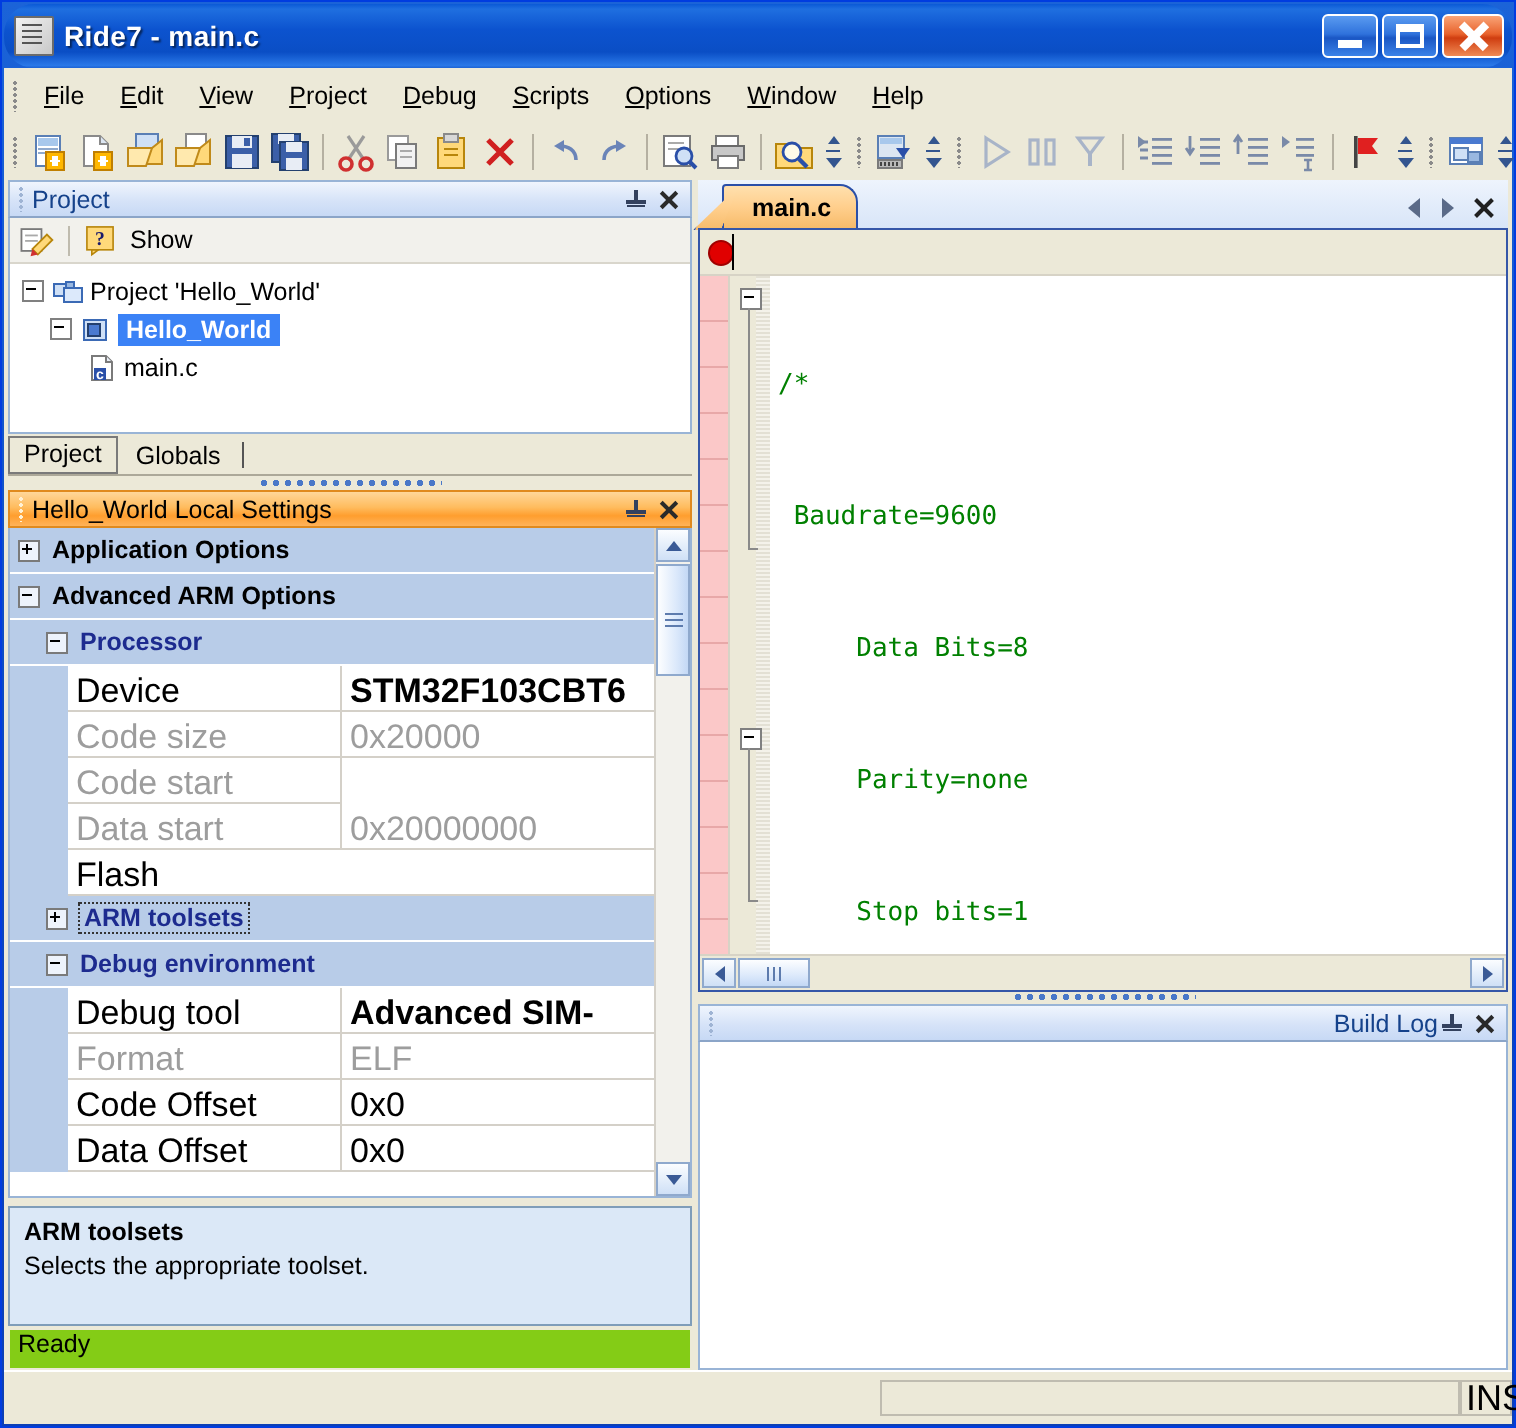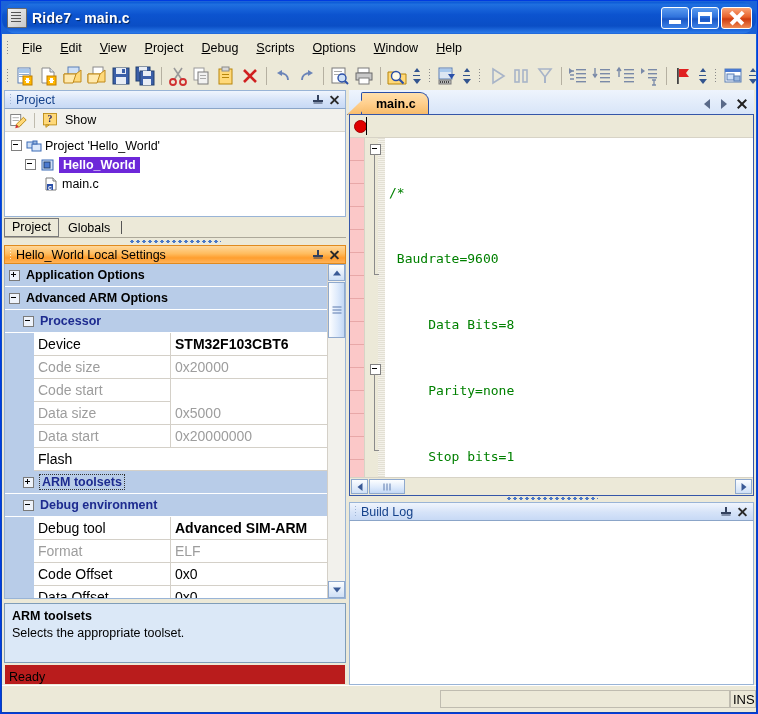--- a/index.html
+++ b/index.html
@@ -143,21 +143,21 @@
   .tree{padding:4px 0 0 6px;font-size:12.5px;}
   .trow{display:flex;align-items:center;height:19px;white-space:nowrap;}
   .tog{
     width:9px;height:9px;border:1px solid #808080;background:#fff;
     position:relative;margin-right:4px;flex:0 0 auto;
   }
   .tog:before{content:"";position:absolute;left:1px;top:3px;width:5px;height:1px;background:#000;}
   .ind1{padding-left:14px;}
   .ind2{padding-left:32px;}
   .tn-ico{width:16px;height:16px;margin-right:3px;position:relative;flex:0 0 auto;}
-  .sel-label{background:#6d28d9;color:#fff;font-weight:bold;padding:1px 4px;}
+  .sel-label{background:#3b82f6;color:#fff;font-weight:bold;padding:1px 4px;}
 
   .tabstrip{
     position:absolute;left:0;top:127px;right:0;height:20px;
     display:flex;align-items:flex-end;font-size:12.5px;
     border-bottom:1px solid #aca899;
   }
   .ftab{
     padding:1px 7px 2px 7px;border:1px solid #7a7a7a;background:#ece9d8;
     margin-right:2px;box-sizing:border-box;
   }
@@ -186,21 +186,21 @@
   .grow.cat.lvl1{padding-left:4px;}
   .grow.cat.lvl2{padding-left:18px;color:#1d2b8f;}
   .grow.cat.lvl1 .gl{color:#000;}
   .grow.cat.dotted .gl{outline:1px dotted #333;padding:0 2px;}
   .gtog{
     width:9px;height:9px;border:1px solid #7a7a7a;background:#eef3fb;
     position:relative;margin-right:6px;flex:0 0 auto;
   }
   .gtog:before{content:"";position:absolute;left:1px;top:3px;width:5px;height:1px;background:#000;}
   .gtog.plus:after{content:"";position:absolute;left:3px;top:1px;width:1px;height:5px;background:#000;}
-  .prow{height:23px;display:flex;box-sizing:border-box;font-size:14px;}
+  .prow{height:23px;display:flex;box-sizing:border-box;font-size:17px;}
   .prow .pad{width:29px;flex:0 0 auto;background:#b8cce8;}
   .prow .pname{
     width:137px;flex:0 0 auto;padding:3px 0 0 4px;box-sizing:border-box;
     border-right:1px solid #d4d0c8;border-bottom:1px solid #d4d0c8;background:#fff;
   }
   .prow .pval{
     flex:1 1 auto;padding:3px 0 0 4px;box-sizing:border-box;
     border-bottom:1px solid #d4d0c8;background:#fff;
   }
   .prow.dis .pname,.prow.dis .pval{color:#9d9d9d;}
@@ -232,21 +232,21 @@
 
   
   .helpbox{
     position:absolute;left:0;right:0;bottom:22px;height:60px;
     background:#dbe8f7;border:1px solid #7f9db9;box-sizing:border-box;
     padding:5px 7px;font-size:12.5px;
   }
   .help-title{font-weight:bold;margin-bottom:3px;}
   .statusline{
     position:absolute;left:0;right:0;bottom:0;height:19px;
-    background:#b91c1c;display:flex;align-items:flex-end;
+    background:#84cc16;display:flex;align-items:flex-start;
     padding-left:4px;font-size:12.5px;border:1px solid #ece9d8;
   }
 
   
   .rightcol{position:absolute;left:347px;top:0;right:2px;bottom:0;}
 
   .edwrap{position:absolute;left:0;top:0;right:0;height:406px;}
   .ed-tabbar{
     height:24px;position:relative;
     background:linear-gradient(180deg,#eef4fd,#d8e5f8);
@@ -331,21 +331,21 @@
     background:linear-gradient(180deg,#fdfeff,#dce9fb 60%,#c3d8f5);
     border:1px solid #8fa9cd;box-sizing:border-box;position:relative;
   }
   .hs-thumb:after{
     content:"";position:absolute;left:50%;top:50%;transform:translate(-50%,-50%);
     width:1px;height:7px;background:#5d7bad;
     box-shadow:3px 0 0 #5d7bad,-3px 0 0 #5d7bad;
   }
   .hs-right{margin-left:auto;}
 
-  .buildwrap{position:absolute;left:0;right:0;top:412px;bottom:0;}
+  .buildwrap{position:absolute;left:0;right:0;top:412px;bottom:0;text-align:right;}
   .buildlog{
     position:absolute;left:0;top:19px;right:0;bottom:0;
     background:#fff;border:1px solid #99b4d6;border-top:none;box-sizing:border-box;
   }
 
   
   .statusbar{
     position:absolute;left:1px;right:1px;bottom:1px;height:26px;
     background:#ece9d8;display:flex;align-items:center;
     border-top:1px solid #fff;
@@ -353,21 +353,21 @@
   .sb-main{
     flex:1 1 auto;height:18px;display:flex;align-items:center;
     padding-left:3px;font-size:12.5px;
   }
   .sb-cell{
     width:290px;height:18px;flex:0 0 auto;
     border:1px solid #bfbcb0;box-sizing:border-box;background:#ece9d8;
   }
   .sb-ins{
     width:26px;height:18px;flex:0 0 auto;border:1px solid #bfbcb0;
-    box-sizing:border-box;font-size:13px;padding-left:2px;
+    box-sizing:border-box;font-size:18px;padding-left:2px;
     display:flex;align-items:center;
   }
 </style>
 </head>
 <body>
 
 <div class="app">
 
   <div class="titlebar">
     <div class="title-ico"></div>
@@ -773,25 +773,20 @@
               <span class="pval">STM32F103CBT6</span>
             </div>
             <div class="prow dis">
               <span class="pad"></span>
               <span class="pname">Code size</span>
               <span class="pval">0x20000</span>
             </div>
             <div class="prow dis">
               <span class="pad"></span>
               <span class="pname">Code start</span>
-            </div>
-            <div class="prow dis">
-              <span class="pad"></span>
-              <span class="pname">Data size</span>
-              <span class="pval">0x5000</span>
             </div>
             <div class="prow dis">
               <span class="pad"></span>
               <span class="pname">Data start</span>
               <span class="pval">0x20000000</span>
             </div>
             <div class="prow">
               <span class="pad"></span>
               <span class="pval">Flash</span>
             </div>

